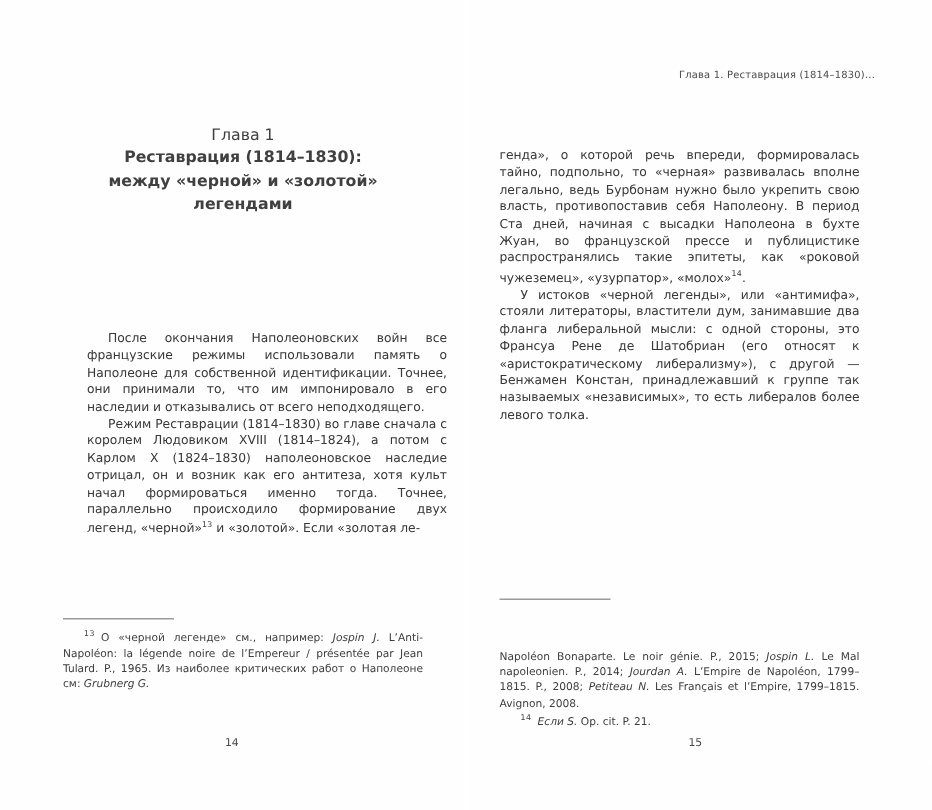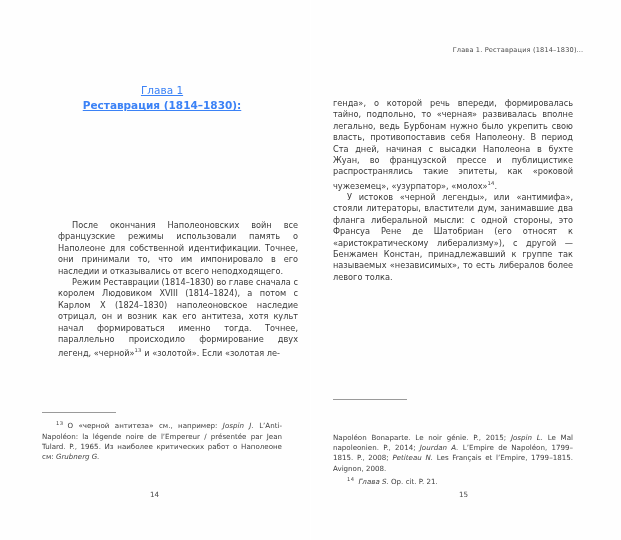--- a/index.html
+++ b/index.html
@@ -71,22 +71,21 @@
   }
   .col p.cont { text-indent: 0; }
 
   
   .title-block {
     position: absolute;
     top: 83px;
     left: 42px;
     width: 240px;
     text-align: center;
-    color: #3b82f6;
-    text-decoration: underline;
+    color: #404040;
   }
   .title-line-1 {
     font-size: 10.5px;
     line-height: 15px;
     font-weight: 400;
   }
   .title-line-2,
   .title-line-3 {
     font-size: 10.5px;
     line-height: 15.5px;
@@ -149,48 +148,49 @@
 </head>
 <body>
 
 <div class="spread">
 
   <div class="page page-left">
 
     <div class="title-block">
       <div class="title-line-1">Глава 1</div>
       <div class="title-line-2">Реставрация (1814–1830):</div>
+      <div class="title-line-3">между «черной» и «золотой» легендами</div>
     </div>
 
     <div class="col col-body-left">
       <p>После окончания Наполеоновских войн все французские режимы использовали память о Наполеоне для собственной идентификации. Точнее, они принимали то, что им импонировало в его наследии и отказывались от всего неподходящего.</p>
       <p><span>Режим Реставрации (1814–1830) во главе сначала с королем Людовиком XVIII (1814–1824), а потом с Карлом X (1824–1830) наполеоновское наследие отрицал, он и возник как его антитеза, хотя культ начал формироваться именно тогда. Точнее, параллельно происходило формирование двух легенд, «черной»</span><sup class="ref">13</sup><span> и «золотой». Если «золотая ле-</span></p>
     </div>
 
     <div class="fn-rule"></div>
 
     <div class="footnotes">
-      <p><span class="fn-marker">13</span><span class="fn-sep"></span><span>О «черной антитеза» см., например: </span><i>Jospin J.</i><span> L’Anti-Napoléon: la légende noire de l’Empereur / présentée par Jean Tulard. P., 1965. Из наиболее критических работ о Наполеоне см: </span><i>Grubnerg G.</i></p>
+      <p><span class="fn-marker">13</span><span class="fn-sep"></span><span>О «черной легенде» см., например: </span><i>Jospin J.</i><span> L’Anti-Napoléon: la légende noire de l’Empereur / présentée par Jean Tulard. P., 1965. Из наиболее критических работ о Наполеоне см: </span><i>Grubnerg G.</i></p>
     </div>
 
     <div class="folio">14</div>
   </div>
 
   <div class="page page-right">
 
     <div class="running-header">Глава 1. Реставрация (1814–1830)...</div>
 
     <div class="col col-body-right">
       <p class="cont"><span>генда», о которой речь впереди, формировалась тайно, подпольно, то «черная» развивалась вполне легально, ведь Бурбонам нужно было укрепить свою власть, противопоставив себя Наполеону. В период Ста дней, начиная с высадки Наполеона в бухте Жуан, во французской прессе и публицистике распространялись такие эпитеты, как «роковой чужеземец», «узурпатор», «молох»</span><sup class="ref">14</sup>.</p>
       <p>У истоков «черной легенды», или «антимифа», стояли литераторы, властители дум, занимавшие два фланга либеральной мысли: с одной стороны, это Франсуа Рене де Шатобриан (его относят к «аристократическому либерализму»), с другой — Бенжамен Констан, принадлежавший к группе так называемых «независимых», то есть либералов более левого толка.</p>
     </div>
 
     <div class="fn-rule"></div>
 
     <div class="footnotes">
       <p class="cont"><span>Napoléon Bonaparte. Le noir génie. P., 2015; </span><i>Jospin L.</i><span> Le Mal napoleonien. P., 2014; </span><i>Jourdan A.</i><span> L’Empire de Napoléon, 1799–1815. P., 2008; </span><i>Petiteau N.</i><span> Les Français et l’Empire, 1799–1815. Avignon, 2008.</span></p>
-      <p><span class="fn-marker">14</span><span class="fn-sep"></span><i>Глава S.</i><span> Op. cit. P. 21.</span></p>
+      <p><span class="fn-marker">14</span><span class="fn-sep"></span><i>Если S.</i><span> Op. cit. P. 21.</span></p>
     </div>
 
     <div class="folio">15</div>
   </div>
 
 </div>
 
 </body></html>

